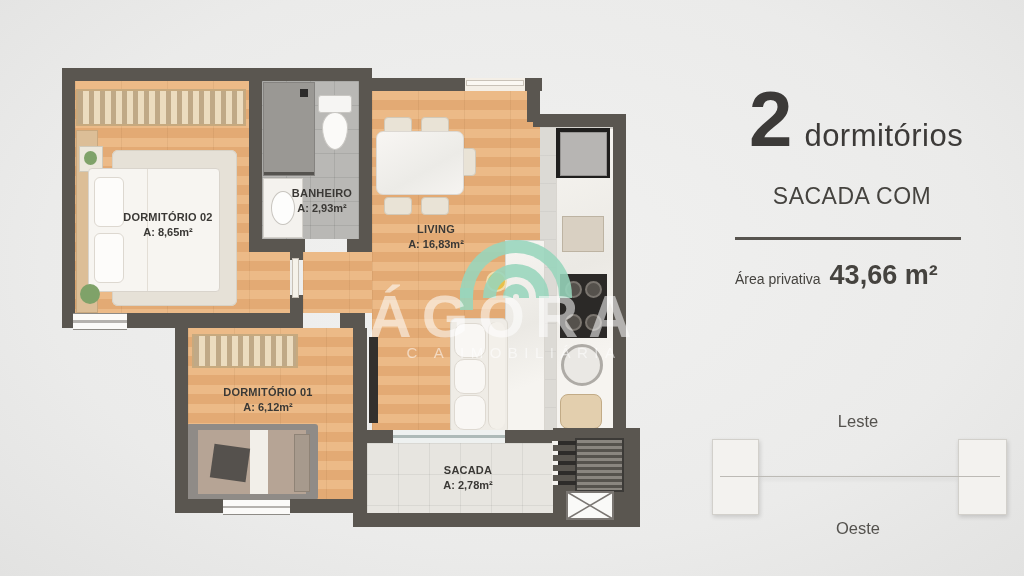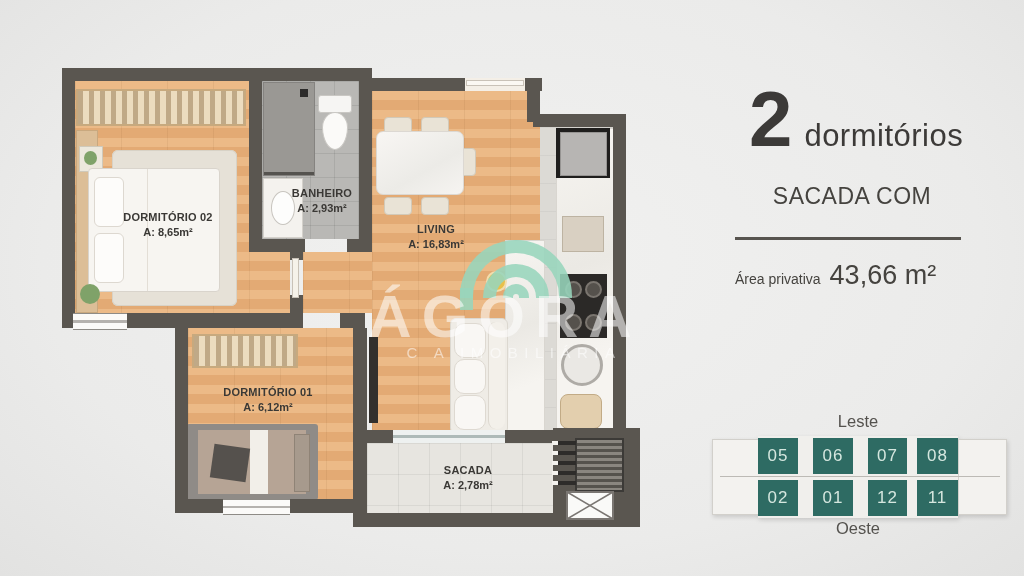--- a/index.html
+++ b/index.html
@@ -196,53 +196,27 @@
   <div style="display:flex;align-items:baseline;margin-left:14px;">
     <span style="font-size:78px;line-height:78px;font-weight:bold;color:#3c3a38;">2</span>
     <span style="font-size:31px;color:#3c3a38;margin-left:12px;letter-spacing:.5px;">dormitórios</span>
   </div>
   <div class="ptxt" style="margin-top:22px;width:234px;text-align:center;font-size:23px;line-height:33px;font-weight:500;letter-spacing:.5px;">
     <div>SACADA COM</div>
   </div>
   <div style="margin-top:24px;width:226px;height:3px;background:#57544f;"></div>
   <div style="display:flex;align-items:baseline;margin-top:20px;">
     <span class="ptxt" style="font-size:14px;">Área privativa</span>
-    <span class="ptxt" style="font-size:27px;font-weight:400;margin-left:9px;">43,66 m²</span>
+    <span class="ptxt" style="font-size:27px;font-weight:700;margin-left:9px;">43,66 m²</span>
   </div>
 </div>
 
 <div class="abs" style="left:630px;top:408px;width:394px;height:168px;">
   <div class="abs" style="left:228px;top:4px;transform:translateX(-50%);font-size:16.5px;color:#54524e;">Leste</div>
 
   <div class="abs" style="left:82px;top:28px;width:296px;height:82px;filter:drop-shadow(1px 2px 2px rgba(0,0,0,0.15));">
     <div class="cap" style="left:0;top:3px;width:47px;height:76px;"></div>
     <div class="cap" style="left:246px;top:3px;width:49px;height:76px;"></div>
-    <div class="abs" style="left:46px;top:0;width:200px;height:82px;background:#f0efec;">
-      <div class="unitcell" style="left:0;top:2px;width:40px;height:36px;">
-          <span>05</span>
-        </div>
-      <div class="unitcell" style="left:55px;top:2px;width:40px;height:36px;">
-          <span>06</span>
-        </div>
-      <div class="unitcell" style="left:110px;top:2px;width:39px;height:36px;">
-          <span>07</span>
-        </div>
-      <div class="unitcell" style="left:159px;top:2px;width:41px;height:36px;">
-          <span>08</span>
-        </div>
-      <div class="unitcell" style="left:0;top:44px;width:40px;height:36px;">
-          <span>02</span>
-        </div>
-      <div class="unitcell" style="left:55px;top:44px;width:40px;height:36px;">
-          <span>01</span>
-        </div>
-      <div class="unitcell" style="left:110px;top:44px;width:39px;height:36px;">
-          <span>12</span>
-        </div>
-      <div class="unitcell" style="left:159px;top:44px;width:41px;height:36px;">
-          <span>11</span>
-        </div>
-    </div>
     <div class="abs" style="left:8px;top:40px;width:280px;height:1px;background:#bcbab5;"></div>
   </div>
 
   <div class="abs" style="left:228px;top:111px;transform:translateX(-50%);font-size:16.5px;color:#54524e;">Oeste</div>
 </div>
 
 </body></html>

